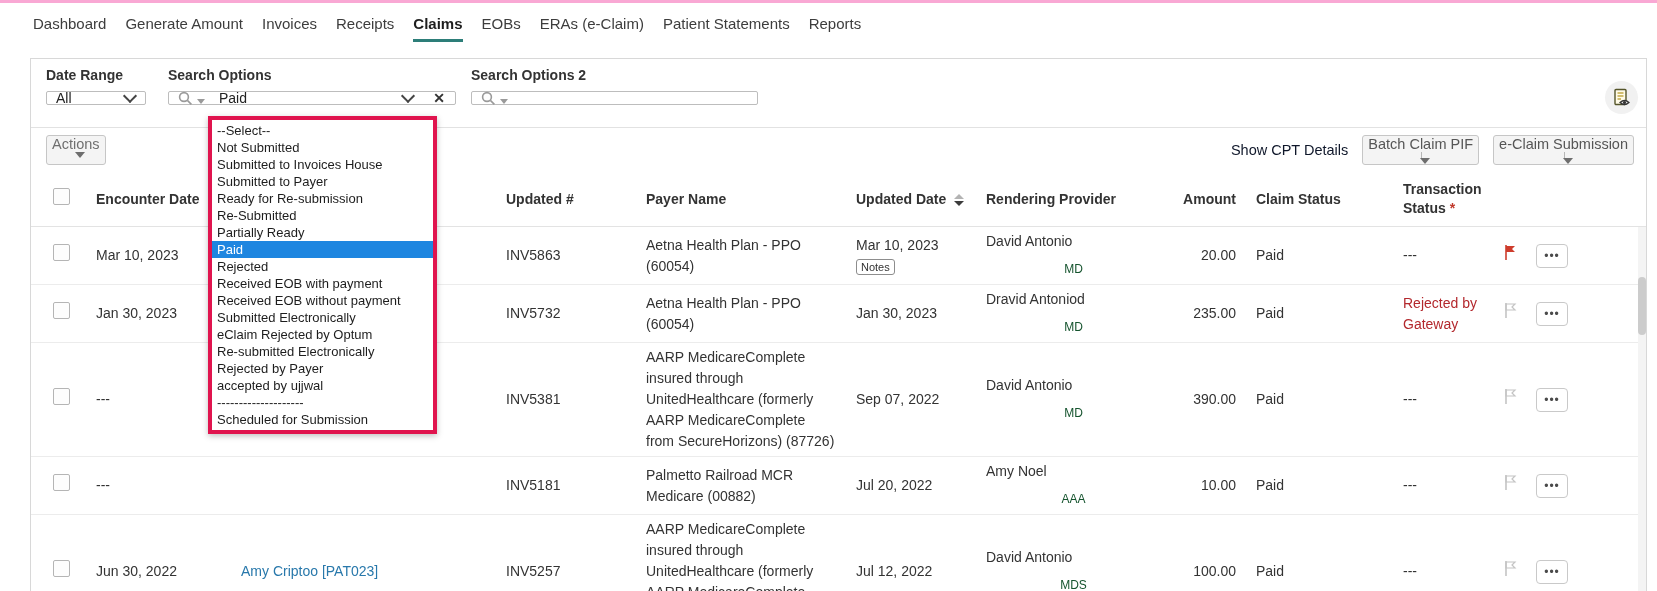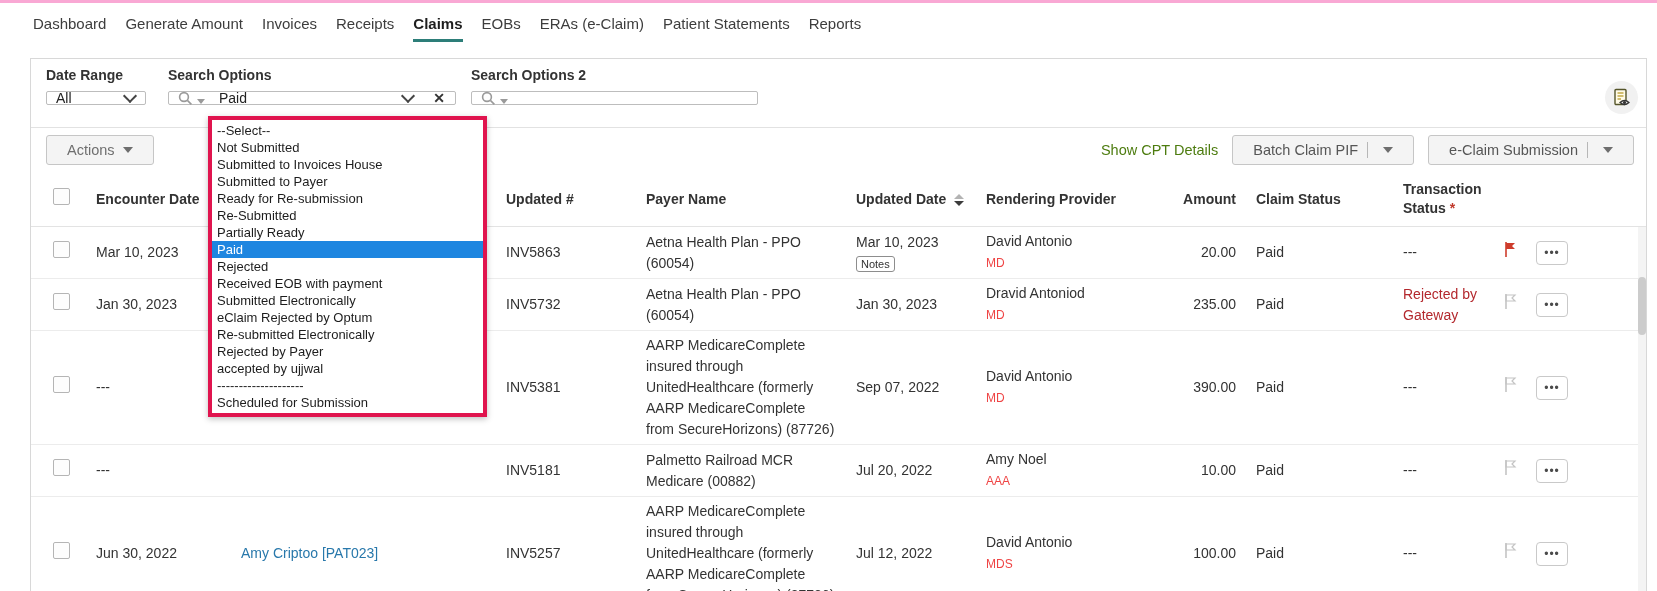--- a/index.html
+++ b/index.html
@@ -26,50 +26,50 @@
   .mag{margin:0 4px 0 9px;flex:none;}
   .mini-caret{width:0;height:0;border-left:4px solid transparent;border-right:4px solid transparent;border-top:5px solid #9a9a9a;margin:6px 6px 0 0;}
   .so-box .val{font-size:14px;color:#222;flex:1;margin-left:8px;}
   .clear-x{font-size:14px;font-weight:700;color:#333;margin:0 10px 0 10px;cursor:pointer;}
   .so2-box input{border:none;outline:none;flex:1;font-size:13.5px;color:#555;font-family:"Liberation Sans",sans-serif;}
   .so2-box input::placeholder{color:#a9a9a9;}
   .report-btn{position:absolute;top:22px;right:8px;width:33px;height:33px;border-radius:50%;background:#f1f1f1;border:none;cursor:pointer;display:flex;align-items:center;justify-content:center;}
 
   
   .toolbar{position:relative;height:45px;}
-  .btn{display:inline-flex;align-items:center;background:#f4f4f4;border:1px solid #c6c6c6;border-radius:3px;color:#565656;font-size:14.5px;font-family:"Liberation Sans",sans-serif;cursor:pointer;height:30px;padding:0 20px;box-sizing:border-box;}
+  .btn{display:inline-flex;align-items:center;background:#f4f4f4;border:1px solid #c6c6c6;border-radius:3px;color:#565656;font-size:14.5px;font-family:"Liberation Sans",sans-serif;cursor:pointer;height:30px;padding:0 5px;box-sizing:border-box;flex-direction:column;}
   .actions-btn{position:absolute;left:15px;top:7px;color:#6f6f6f;}
   .caret-down{width:0;height:0;border-left:5px solid transparent;border-right:5px solid transparent;border-top:6px solid #6e6e6e;margin-left:8px;}
   .toolbar-right{position:absolute;right:12px;top:7px;display:flex;align-items:center;gap:14px;}
-  .link{color:#4d7c0f;font-size:14.5px;text-decoration:none;cursor:pointer;}
+  .link{color:#0f172a;font-size:14.5px;text-decoration:none;cursor:pointer;}
   .btn .divider{width:1px;height:16px;background:#b7b7b7;margin:0 7px 0 9px;}
 
   
   table{position:absolute;top:113px;left:0;width:1615px;border-collapse:collapse;table-layout:fixed;}
   th{font-size:14px;font-weight:700;color:#333;text-align:left;padding:8px 10px;line-height:19px;vertical-align:middle;border-bottom:1px solid #e3e3e3;}
   td{font-size:14px;color:#333;padding:4px 10px;line-height:21px;vertical-align:middle;border-bottom:1px solid #ececec;word-wrap:break-word;}
   .right{text-align:right;}
   .cb{display:inline-block;width:15px;height:15px;border:1px solid #b5b5b5;border-radius:2px;background:#fdfdfd;margin-left:12px;cursor:pointer;}
   .sort{display:inline-flex;flex-direction:column;gap:2px;margin-left:8px;vertical-align:middle;cursor:pointer;}
   .sort .up{width:0;height:0;border-left:5px solid transparent;border-right:5px solid transparent;border-bottom:5px solid #b3b3b3;}
   .sort .dn{width:0;height:0;border-left:5px solid transparent;border-right:5px solid transparent;border-top:5px solid #3c3c3c;}
   .req{color:#c0392b;font-weight:700;}
-  .cred{font-size:12px;color:#ef4444;margin-top:1px;}
+  .cred{font-size:12px;color:#14532d;margin-top:7px;text-align:center;}
   .notes-badge{display:inline-block;border:1px solid #8d8d8d;border-radius:3px;font-size:11px;line-height:14px;padding:0 4px;color:#333;background:#fff;margin-top:2px;cursor:pointer;}
   .trans-red{color:#b3282d;}
   .patient-link{color:#2878ab;cursor:pointer;}
   .menu-btn{width:32px;height:24px;border:1px solid #c9c9c9;border-radius:4px;background:#fff;color:#4a4a4a;font-size:12px;letter-spacing:1px;cursor:pointer;padding:0;line-height:1;}
   .flag{cursor:pointer;}
 
   
   .v-track{position:absolute;top:168px;right:0;width:8px;bottom:0;background:#f4f4f4;}
   .v-thumb{position:absolute;top:50px;right:0;width:8px;height:58px;background:#cccccc;border-radius:4px;}
 
   
-  .dd{position:absolute;left:208px;top:113px;width:279px;border:4px solid #e0144e;background:#fff;box-sizing:border-box;z-index:50;box-shadow:0 2px 6px rgba(0,0,0,.25);padding:2px 0;}
+  .dd{position:absolute;left:208px;top:113px;width:229px;border:4px solid #e0144e;background:#fff;box-sizing:border-box;z-index:50;box-shadow:0 2px 6px rgba(0,0,0,.25);padding:2px 0;}
   .dd-item{font-size:13px;line-height:17px;padding:0 3px 0 5px;color:#1d1d1d;white-space:nowrap;overflow:hidden;cursor:default;}
   .dd-item.selected{background:#1e86e0;color:#fff;}
 </style>
 </head>
 <body>
 
 <div class="screen">
 
   <div class="topnav">
     <span class="nav-item">Dashboard</span>
@@ -308,20 +308,21 @@
     <div class="dd-item">--Select--</div>
     <div class="dd-item">Not Submitted</div>
     <div class="dd-item">Submitted to Invoices House</div>
     <div class="dd-item">Submitted to Payer</div>
     <div class="dd-item">Ready for Re-submission</div>
     <div class="dd-item">Re-Submitted</div>
     <div class="dd-item">Partially Ready</div>
     <div class="dd-item selected">Paid</div>
     <div class="dd-item">Rejected</div>
     <div class="dd-item">Received EOB with payment</div>
+    <div class="dd-item">Received EOB without payment</div>
     <div class="dd-item">Submitted Electronically</div>
     <div class="dd-item">eClaim Rejected by Optum</div>
     <div class="dd-item">Re-submitted Electronically</div>
     <div class="dd-item">Rejected by Payer</div>
     <div class="dd-item">accepted by ujjwal</div>
     <div class="dd-item">--------------------</div>
     <div class="dd-item">Scheduled for Submission</div>
   </div>
 
 </div>

